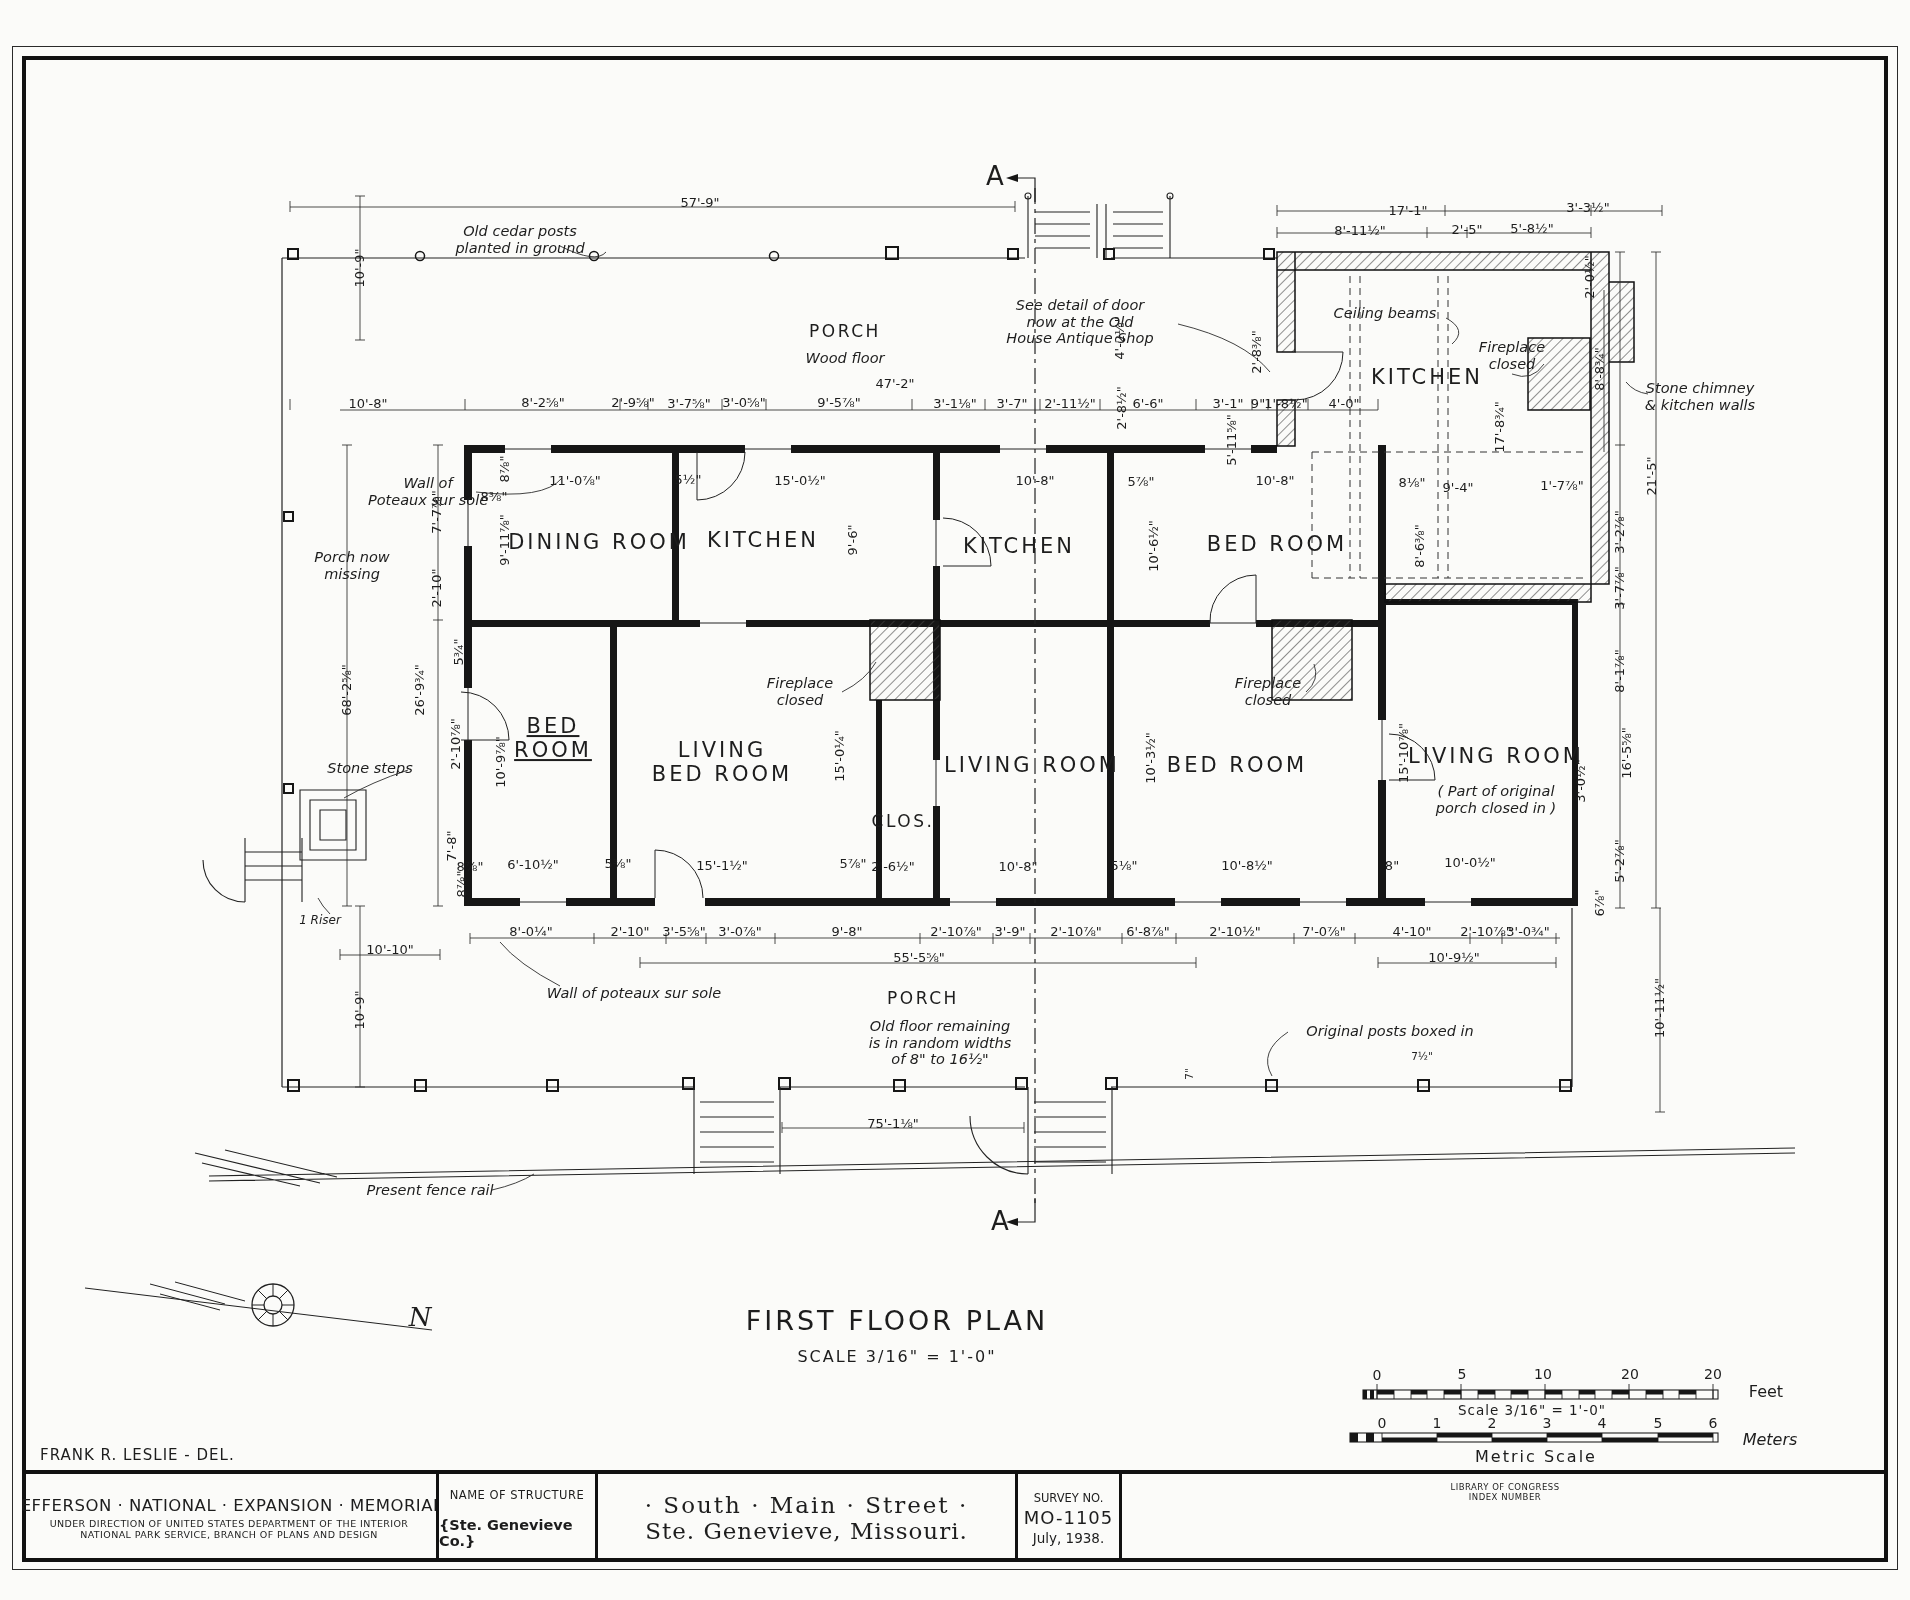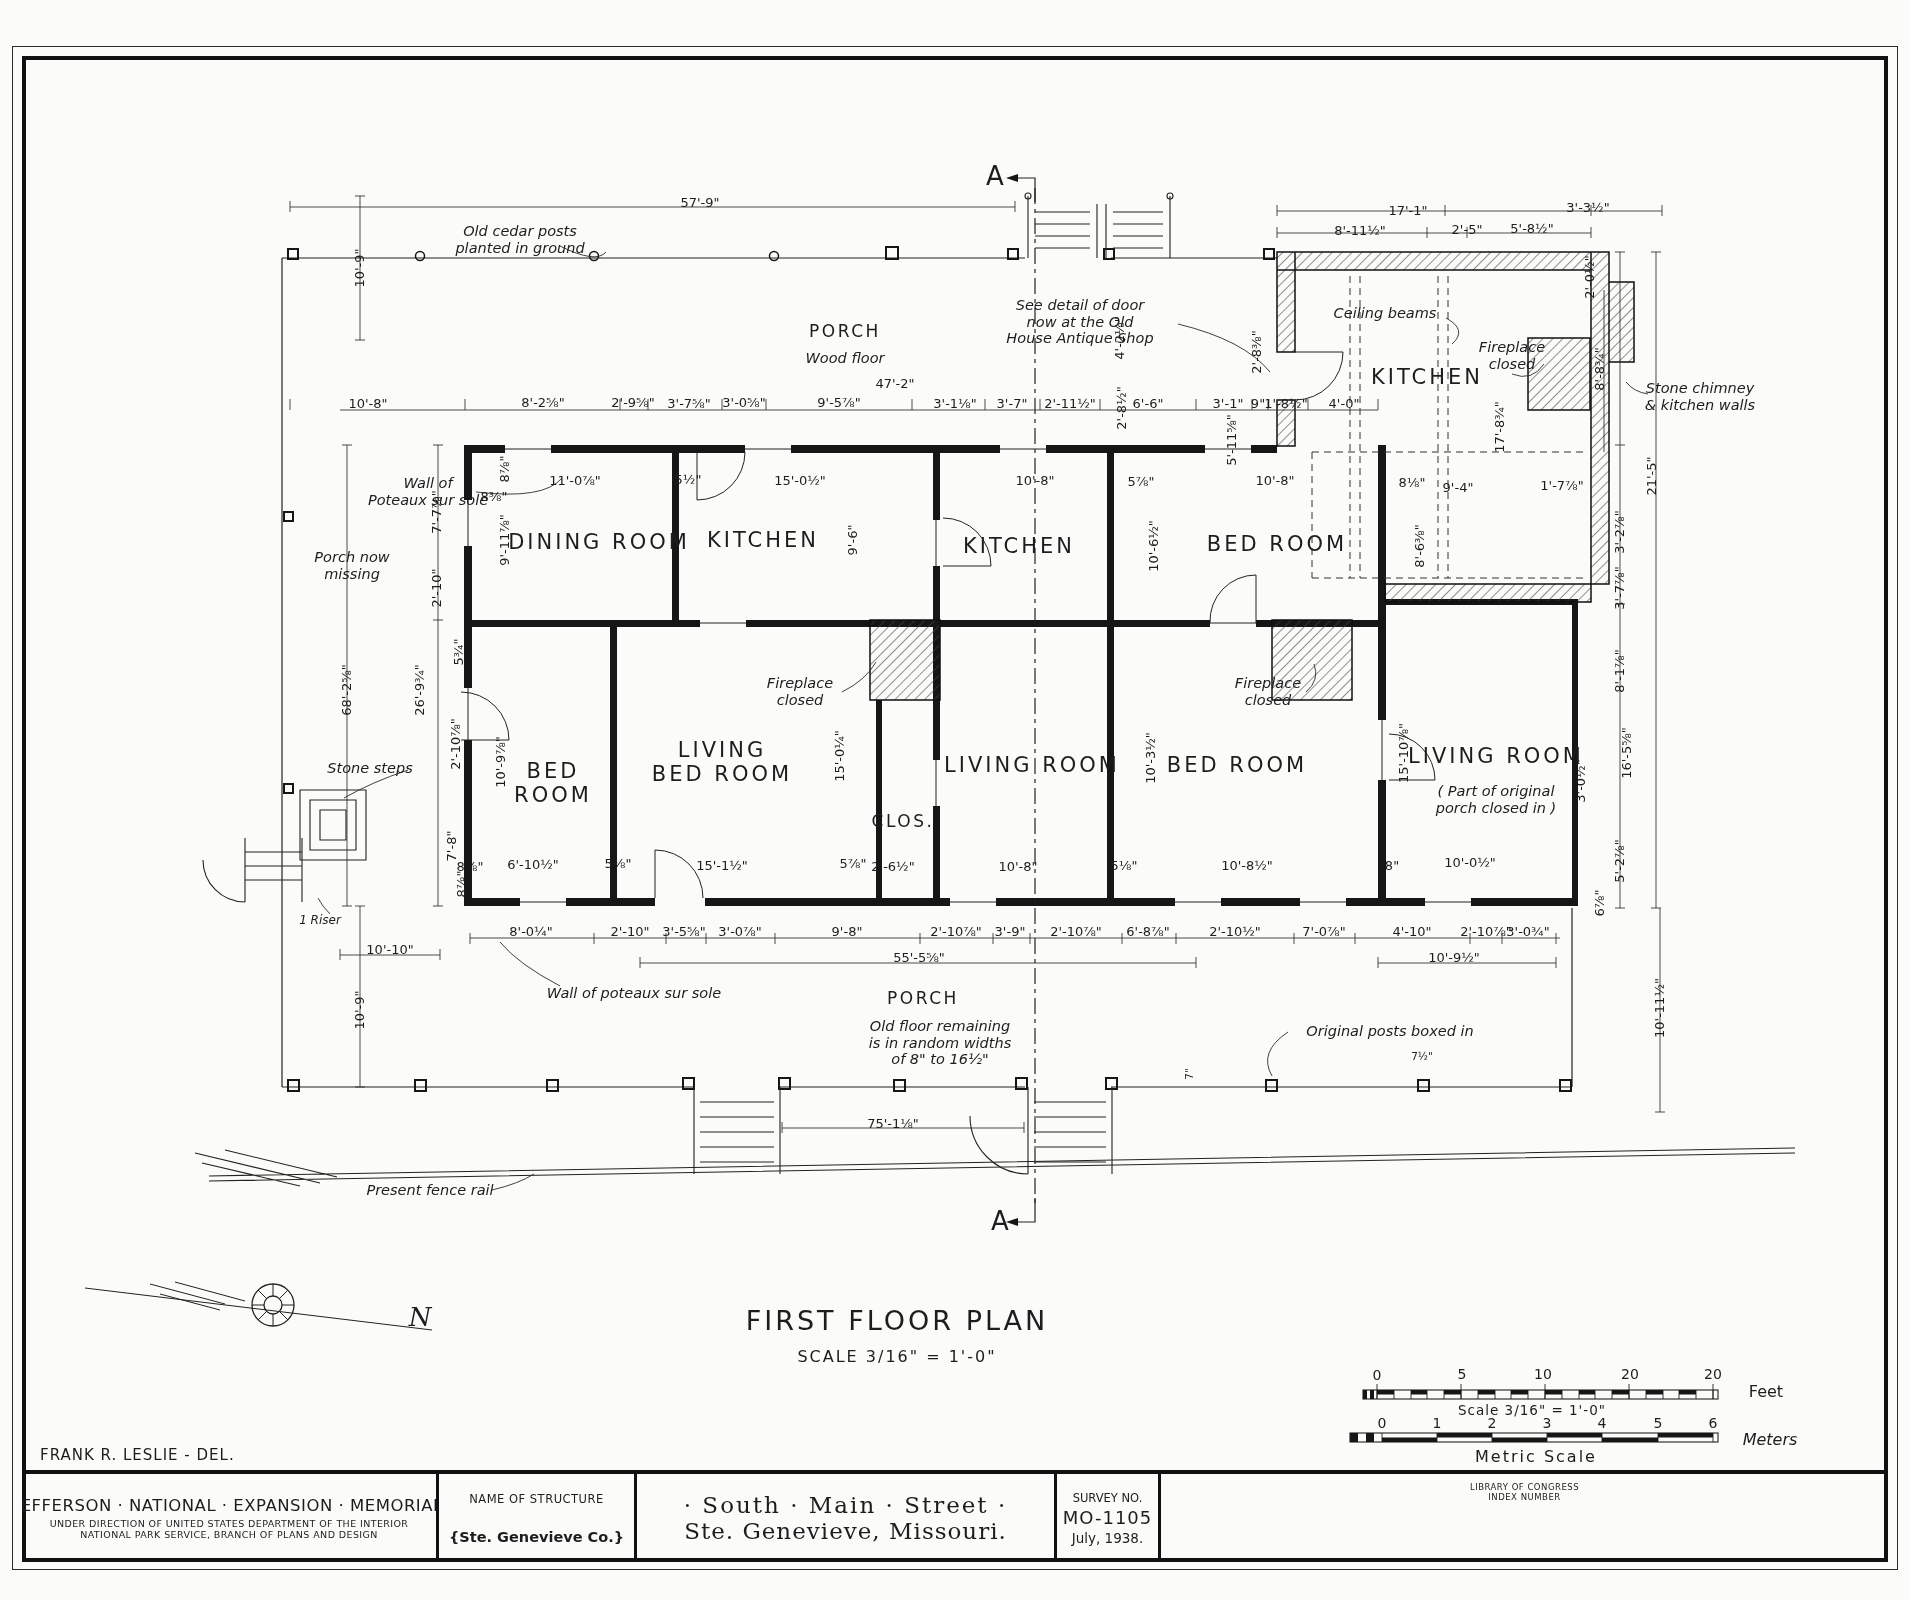--- a/index.html
+++ b/index.html
@@ -33,21 +33,21 @@
   .titleblock{position:absolute;left:22px;top:1470px;width:1866px;height:92px;box-sizing:border-box;
               border-top:4px solid #111;display:flex;align-items:stretch;}
   .tb-col{box-sizing:border-box;display:flex;flex-direction:column;align-items:center;
           justify-content:center;border-left:3px solid #111;overflow:hidden;}
   .tb-col:first-child{border-left:none;}
   .tb-agency{width:414px;}
   .tb-agency-title{font-size:16.5px;letter-spacing:.5px;white-space:nowrap;margin-bottom:3px;}
   .tb-agency-sub{font-size:9.5px;letter-spacing:.4px;white-space:nowrap;}
   .tb-structure{width:426px;}
   .tb-structure-name{font-family:"DejaVu Serif",serif;font-size:30px;letter-spacing:4px;white-space:nowrap;}
-  .tb-name{width:198px;justify-content:space-around;padding:6px 0;}
+  .tb-name{width:159px;justify-content:space-around;padding:6px 0;}
   .tb-name-label{font-size:11.5px;letter-spacing:.5px;}
   .tb-county{font-size:14.5px;font-weight:bold;}
   .tb-address{width:420px;font-family:"DejaVu Serif",serif;}
   .tb-address1{font-size:23px;letter-spacing:2px;white-space:nowrap;}
   .tb-address2{font-size:23px;letter-spacing:1px;white-space:nowrap;}
   .tb-survey{width:104px;}
   .tb-small{font-size:11.5px;}
   .tb-survey-no{font-size:18px;letter-spacing:1px;margin:2px 0;}
   .tb-date{font-size:13.5px;}
   .tb-habs{width:224px;}
@@ -175,21 +175,21 @@
            M1350 1433 h8 v9 h-8 z M1366 1433 h8 v9 h-8 z"></path>
     </g>
   </svg>
 
   <div id="annotations">
       <span class="ann room" style="left: 599px; top: 543px;">DINING ROOM</span>
       <span class="ann room" style="left: 763px; top: 541px;">KITCHEN</span>
       <span class="ann room" style="left: 1019px; top: 547px;">KITCHEN</span>
       <span class="ann room" style="left: 1277px; top: 545px;">BED ROOM</span>
       <span class="ann room" style="left: 1427px; top: 378px;">KITCHEN</span>
-      <span class="ann room" style="left: 553px; top: 784px;">BED
+      <span class="ann room" style="left: 553px; top: 739px; text-decoration: underline;">BED
 ROOM</span>
       <span class="ann room" style="left: 722px; top: 763px;">LIVING
 BED ROOM</span>
       <span class="ann room-sm" style="left: 903px; top: 822px;">CLOS.</span>
       <span class="ann room" style="left: 1032px; top: 766px;">LIVING ROOM</span>
       <span class="ann room" style="left: 1237px; top: 766px;">BED ROOM</span>
       <span class="ann room" style="left: 1496px; top: 757px;">LIVING ROOM</span>
       <span class="ann note" style="left: 1496px; top: 800px;">( Part of original
 porch closed in )</span>
       <span class="ann room-sm" style="left: 845px; top: 332px;">PORCH</span>

